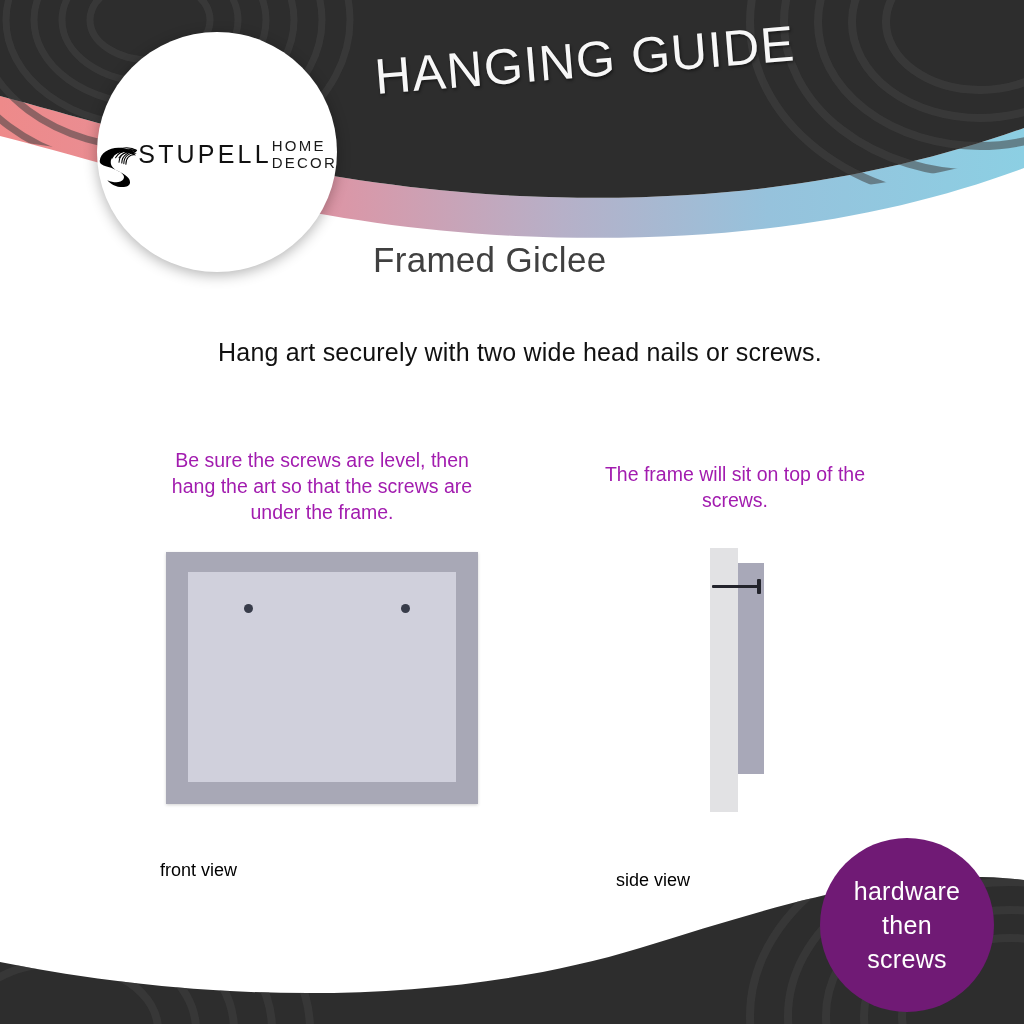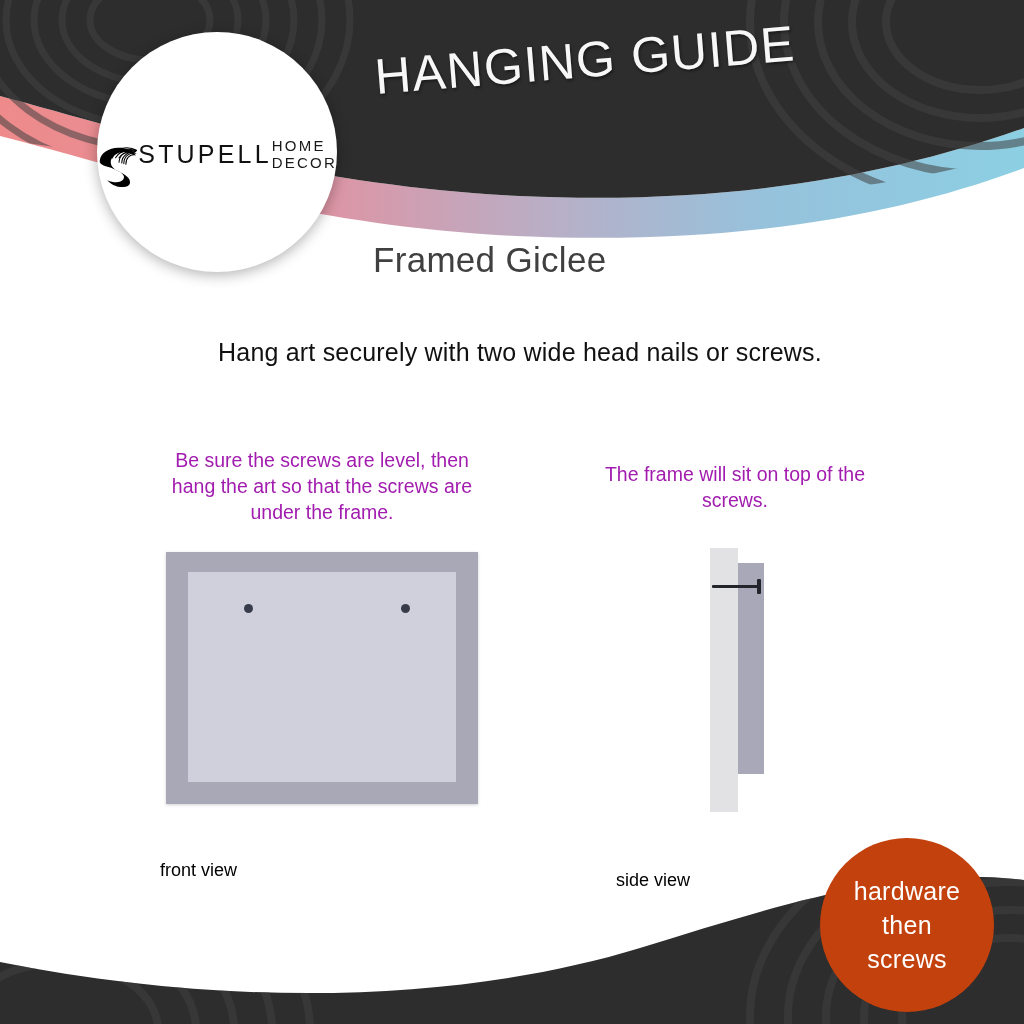--- a/index.html
+++ b/index.html
@@ -102,21 +102,21 @@
   }
 
   
   .view-label { position:absolute; font-size:18px; color:#000000; z-index:4;margin-top:25px; }
   .label-front { left:160px; top:835px; width:324px; }
   .label-side  { left:616px; top:845px; width:195px; }
 
   
   .hw-badge {
     position:absolute; left:820px; top:838px; width:174px; height:174px;
-    border-radius:50%; background:#c2410c;
+    border-radius:50%; background:#701a75;
     display:flex; flex-direction:column; align-items:center; justify-content:center;
     z-index:7; color:#ffffff; font-size:25px; line-height:34px; text-align:center;
     letter-spacing:.3px;
   }
 </style>
 </head>
 <body>
 
 <div id="stage">
 

